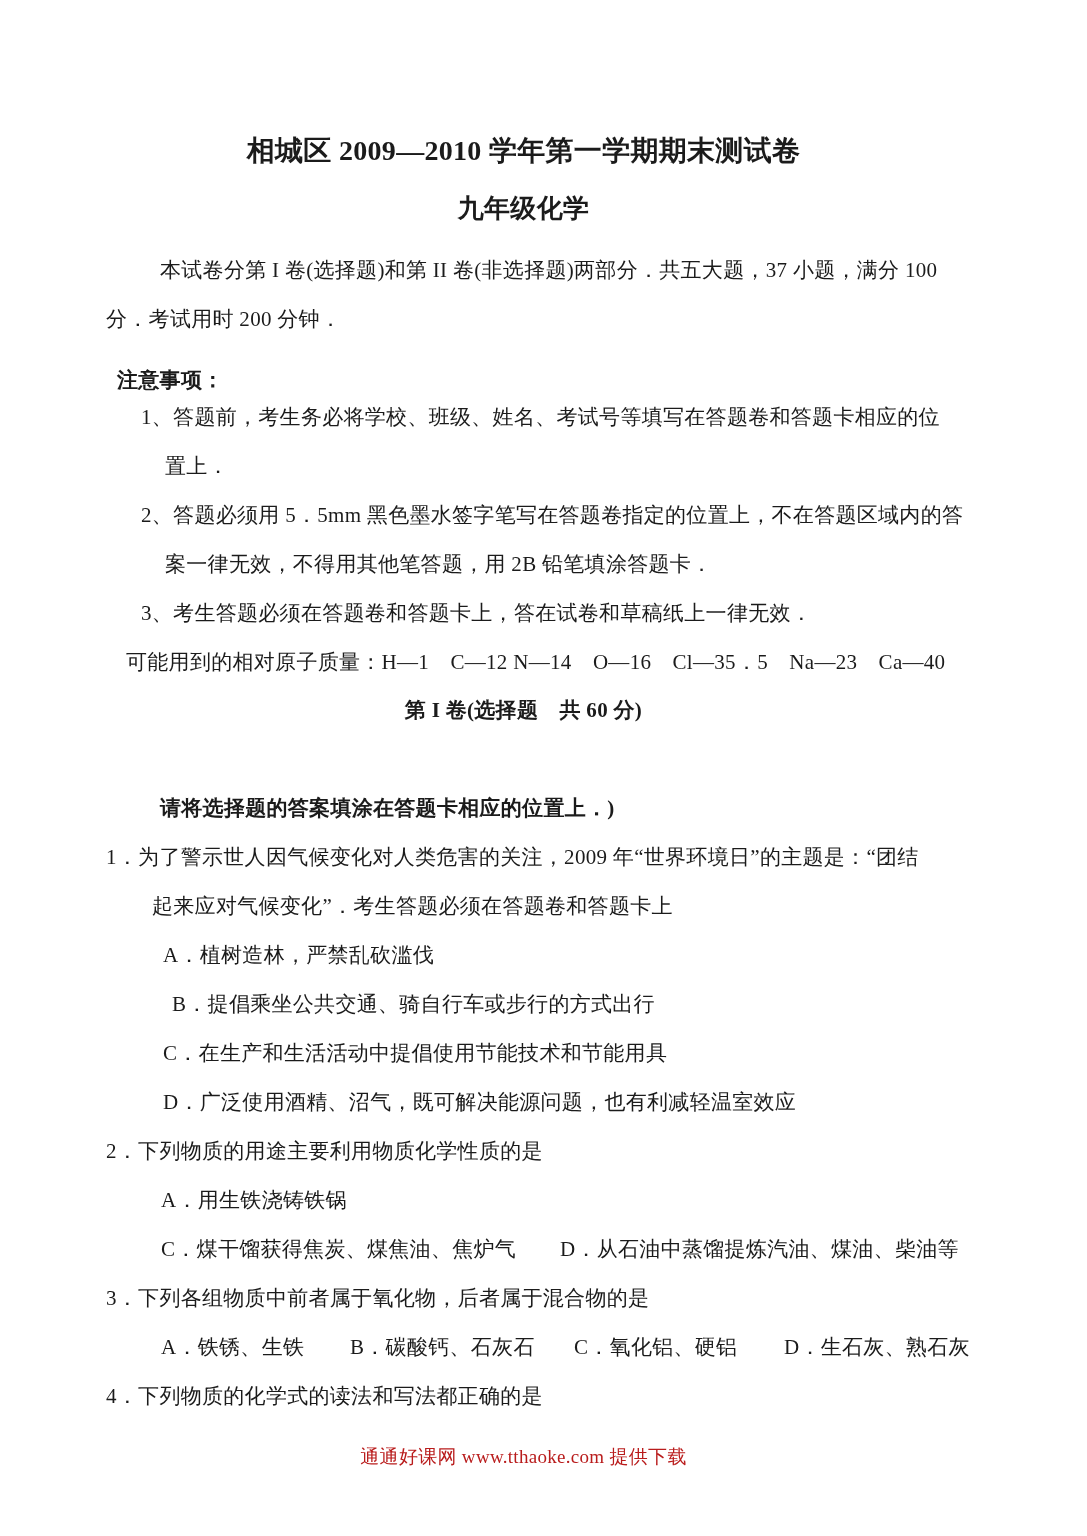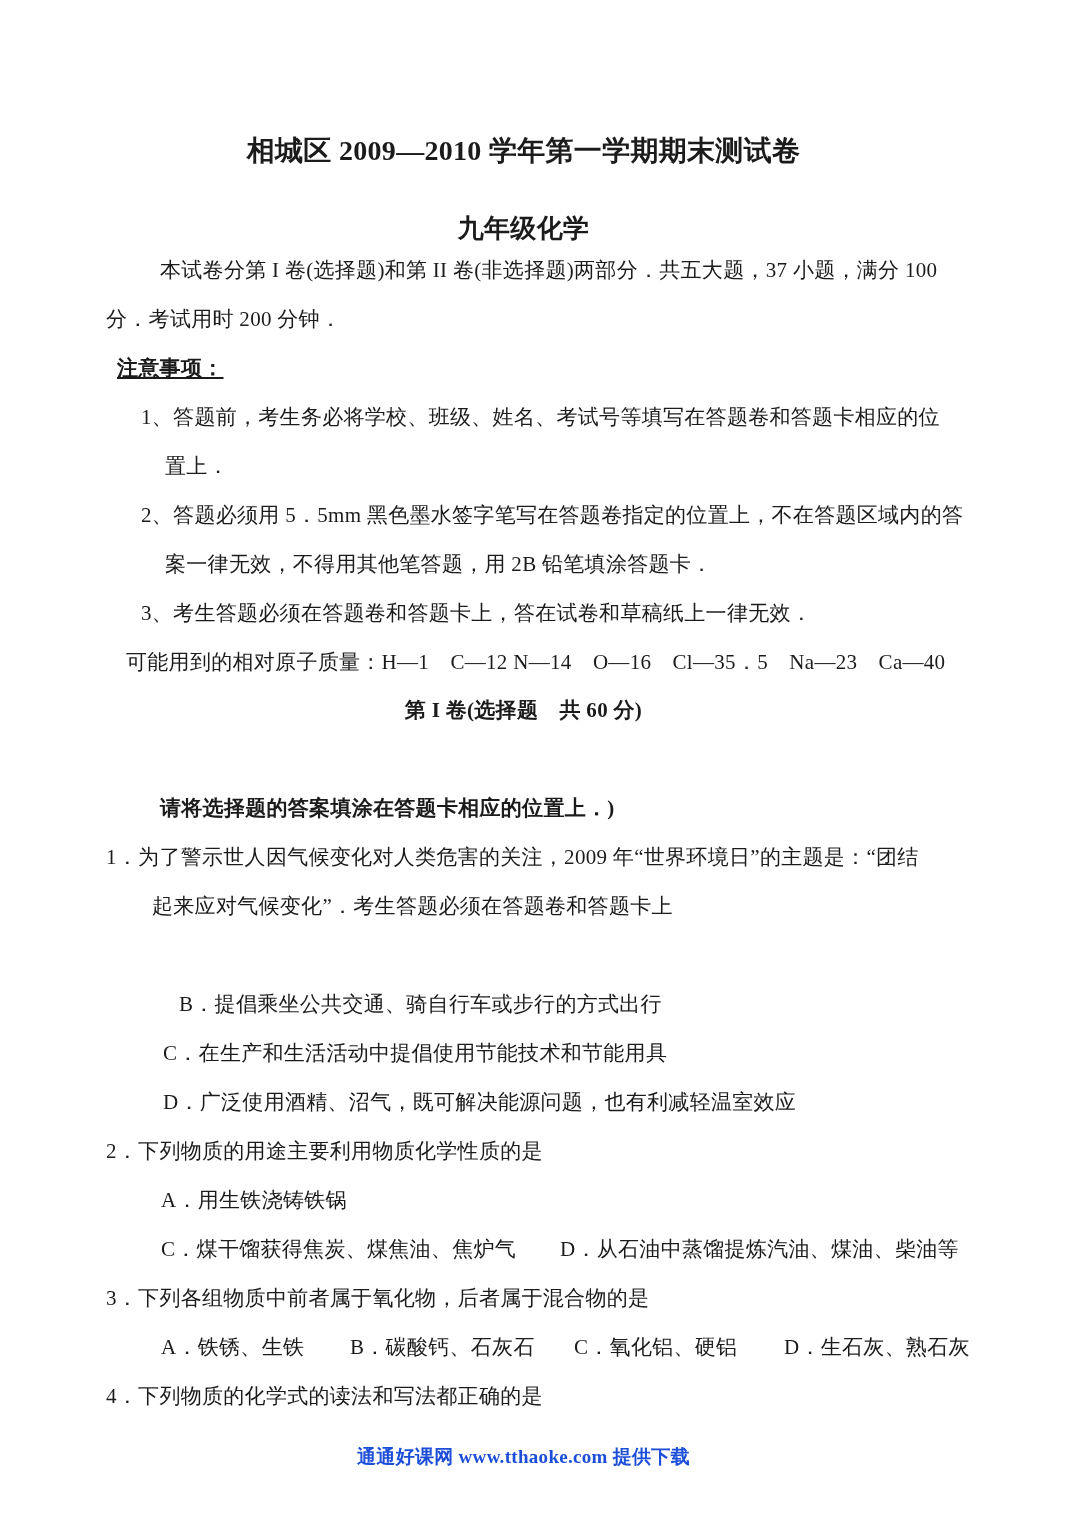--- a/index.html
+++ b/index.html
@@ -23,49 +23,50 @@
     line-height: 1.2;
     letter-spacing: 0.3px;
   }
   .b { font-weight: bold; }
   .center {
     left: 0;
     width: 100%;
     text-align: center;
   }
   .title-line { font-size: 28px; }
-  .subtitle-line { font-size: 26px; margin-top: 20px; }
-  .footer-line { font-size: 19px; color: #1d4ed8; font-weight: bold; }
+  .subtitle-line { font-size: 26px; }
+  .footer-line { font-size: 19px; color: #b91c1c; }
 </style>
 </head>
 <body>
 
 <div class="page">
 
   <div class="line b center title-line" style="top:134px;">相城区 2009—2010 学年第一学期期末测试卷</div>
   <div class="line b center subtitle-line" style="top:193px;">九年级化学</div>
 
   <div class="line" style="top:258px; left:160px;">本试卷分第 I 卷(选择题)和第 II 卷(非选择题)两部分．共五大题，37 小题，满分 100</div>
   <div class="line" style="top:307px; left:106px;">分．考试用时 200 分钟．</div>
 
-  <div class="line b" style="top:356px; left:117px;text-decoration:underline;">注意事项：</div>
+  <div class="line b" style="top:368px; left:117px;">注意事项：</div>
   <div class="line" style="top:405px; left:141px;">1、答题前，考生务必将学校、班级、姓名、考试号等填写在答题卷和答题卡相应的位</div>
   <div class="line" style="top:454px; left:165px;">置上．</div>
   <div class="line" style="top:503px; left:141px;">2、答题必须用 5．5mm 黑色墨水签字笔写在答题卷指定的位置上，不在答题区域内的答</div>
   <div class="line" style="top:552px; left:165px;">案一律无效，不得用其他笔答题，用 2B 铅笔填涂答题卡．</div>
   <div class="line" style="top:601px; left:141px;">3、考生答题必须在答题卷和答题卡上，答在试卷和草稿纸上一律无效．</div>
 
   <div class="line" style="top:650px; left:126px;">可能用到的相对原子质量：H—1　C—12 N—14　O—16　Cl—35．5　Na—23　Ca—40</div>
 
   <div class="line b center" style="top:698px;">第 I 卷(选择题　共 60 分)</div>
   <div class="line b" style="top:796px; left:160px;">请将选择题的答案填涂在答题卡相应的位置上．)</div>
 
   <div class="line" style="top:845px; left:106px;">1．为了警示世人因气候变化对人类危害的关注，2009 年“世界环境日”的主题是：“团结</div>
   <div class="line" style="top:894px; left:152px;">起来应对气候变化”．考生答题必须在答题卷和答题卡上</div>
-  <div class="line" style="top:992px; left:179px;text-align:right;">B．提倡乘坐公共交通、骑自行车或步行的方式出行</div>
+  <div class="line" style="top:943px; left:163px;">A．植树造林，严禁乱砍滥伐</div>
+  <div class="line" style="top:992px; left:172px;text-align:right;">B．提倡乘坐公共交通、骑自行车或步行的方式出行</div>
   <div class="line" style="top:1090px; left:163px;">D．广泛使用酒精、沼气，既可解决能源问题，也有利减轻温室效应</div>
   <div class="line" style="top:1041px; left:163px;">C．在生产和生活活动中提倡使用节能技术和节能用具</div>
 
   <div class="line" style="top:1139px; left:106px;">2．下列物质的用途主要利用物质化学性质的是</div>
   <div class="line" style="top:1188px; left:161px;">A．用生铁浇铸铁锅</div>
   <div class="line" style="top:1237px; left:161px;">C．煤干馏获得焦炭、煤焦油、焦炉气</div>
   <div class="line" style="top:1237px; left:560px;">D．从石油中蒸馏提炼汽油、煤油、柴油等</div>
 
   <div class="line" style="top:1286px; left:106px;text-align:center;">3．下列各组物质中前者属于氧化物，后者属于混合物的是</div>
   <div class="line" style="top:1335px; left:161px;">A．铁锈、生铁</div>

